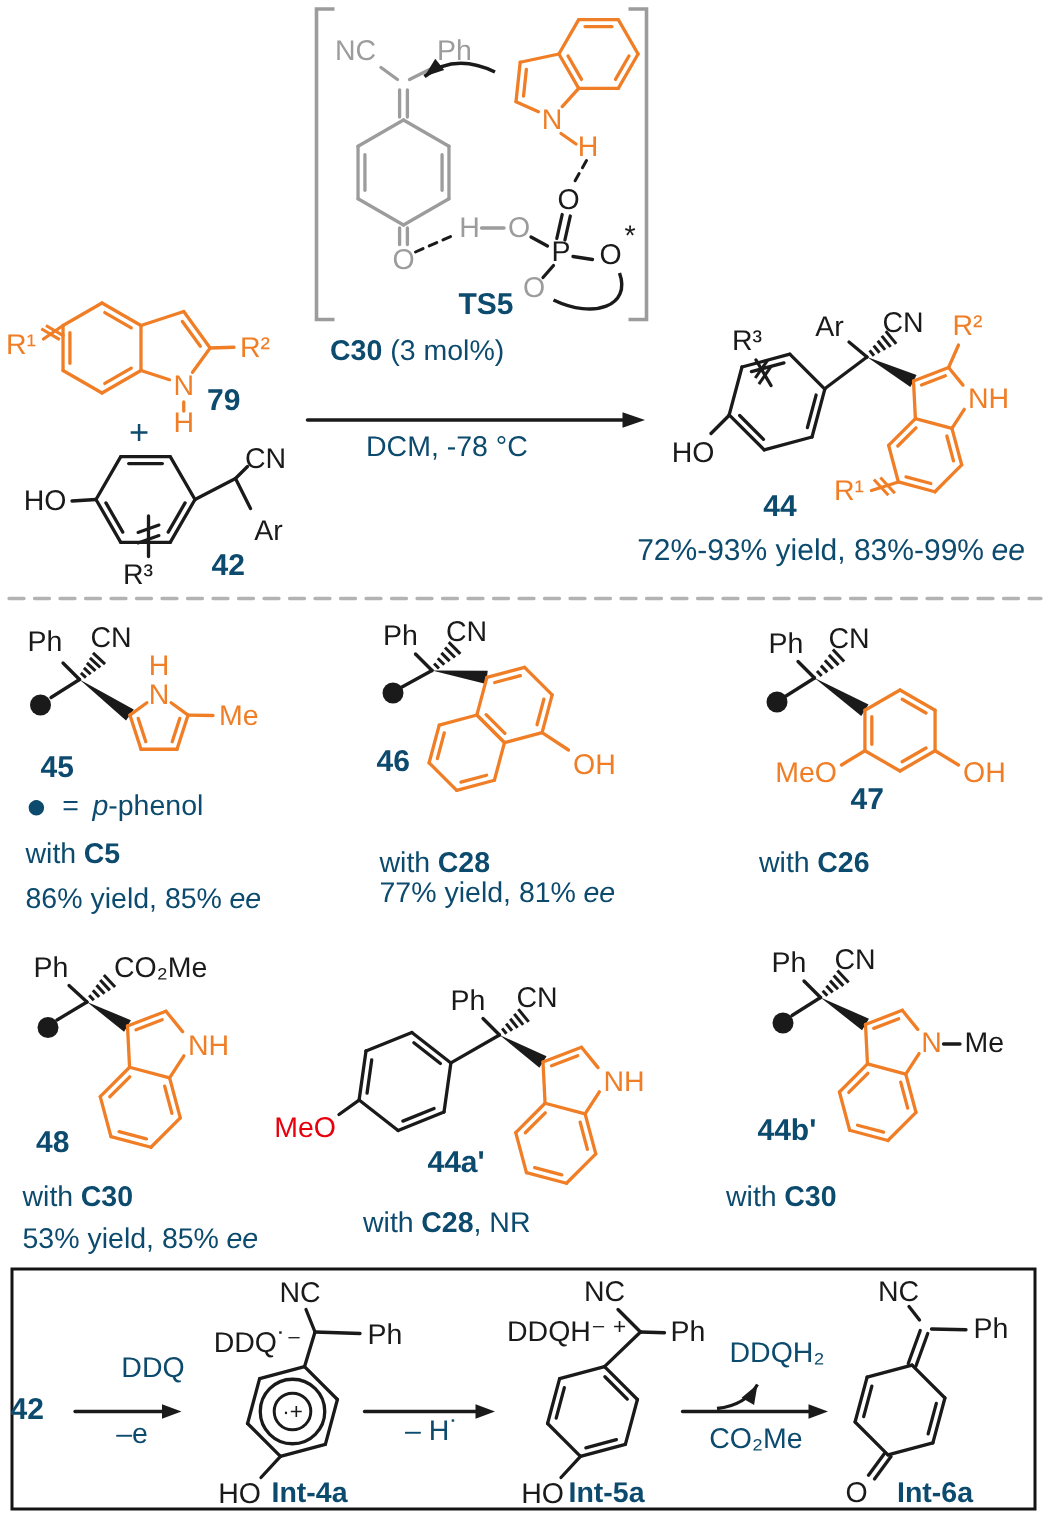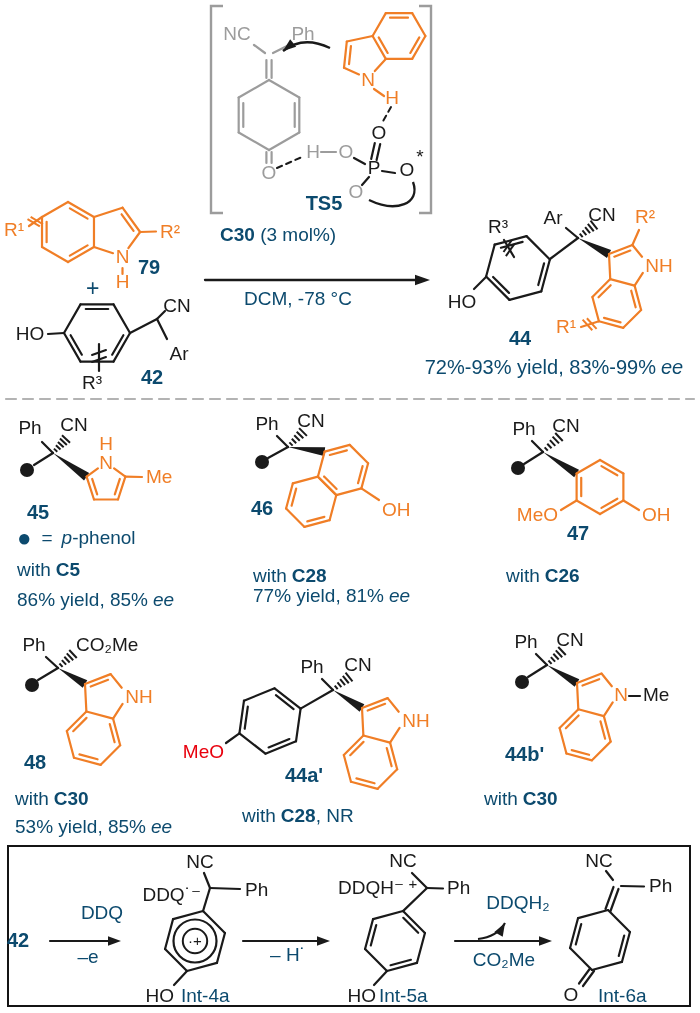--- a/index.html
+++ b/index.html
@@ -2,21 +2,21 @@
 <html><head>
 <meta charset="utf-8">
 <style>
 html,body{margin:0;padding:0}
 #page{position:relative;width:700px;height:1013px;background:#fff;font-family:"Liberation Sans","DejaVu Sans",sans-serif;overflow:hidden}
 #art{position:absolute;left:0;top:0}
 text{font-family:"Liberation Sans","DejaVu Sans",sans-serif;font-size:19px;fill:#1a1a1a}
 text.or{fill:#F07E26}text.gy{fill:#9C9C9C}text.rd{fill:#E8000D}text.sm{font-size:15px}
 .cap{position:absolute;font-size:19px;color:#0c4a6e;white-space:nowrap}
 .num{font-weight:bold;font-size:20px}
-.bl{font-weight:normal}
+.bl{font-weight:bold}
 .ctr{text-align:center}
 .mbox{position:absolute;left:7px;top:845px;width:684px;height:162px;border:2.5px solid #141414;box-sizing:border-box}
 .ml{margin-left:5px}
 </style>
 </head>
 <body>
 <div id="page">
 
 <svg id="art" width="700" height="1013">
   <g id="bonds">

